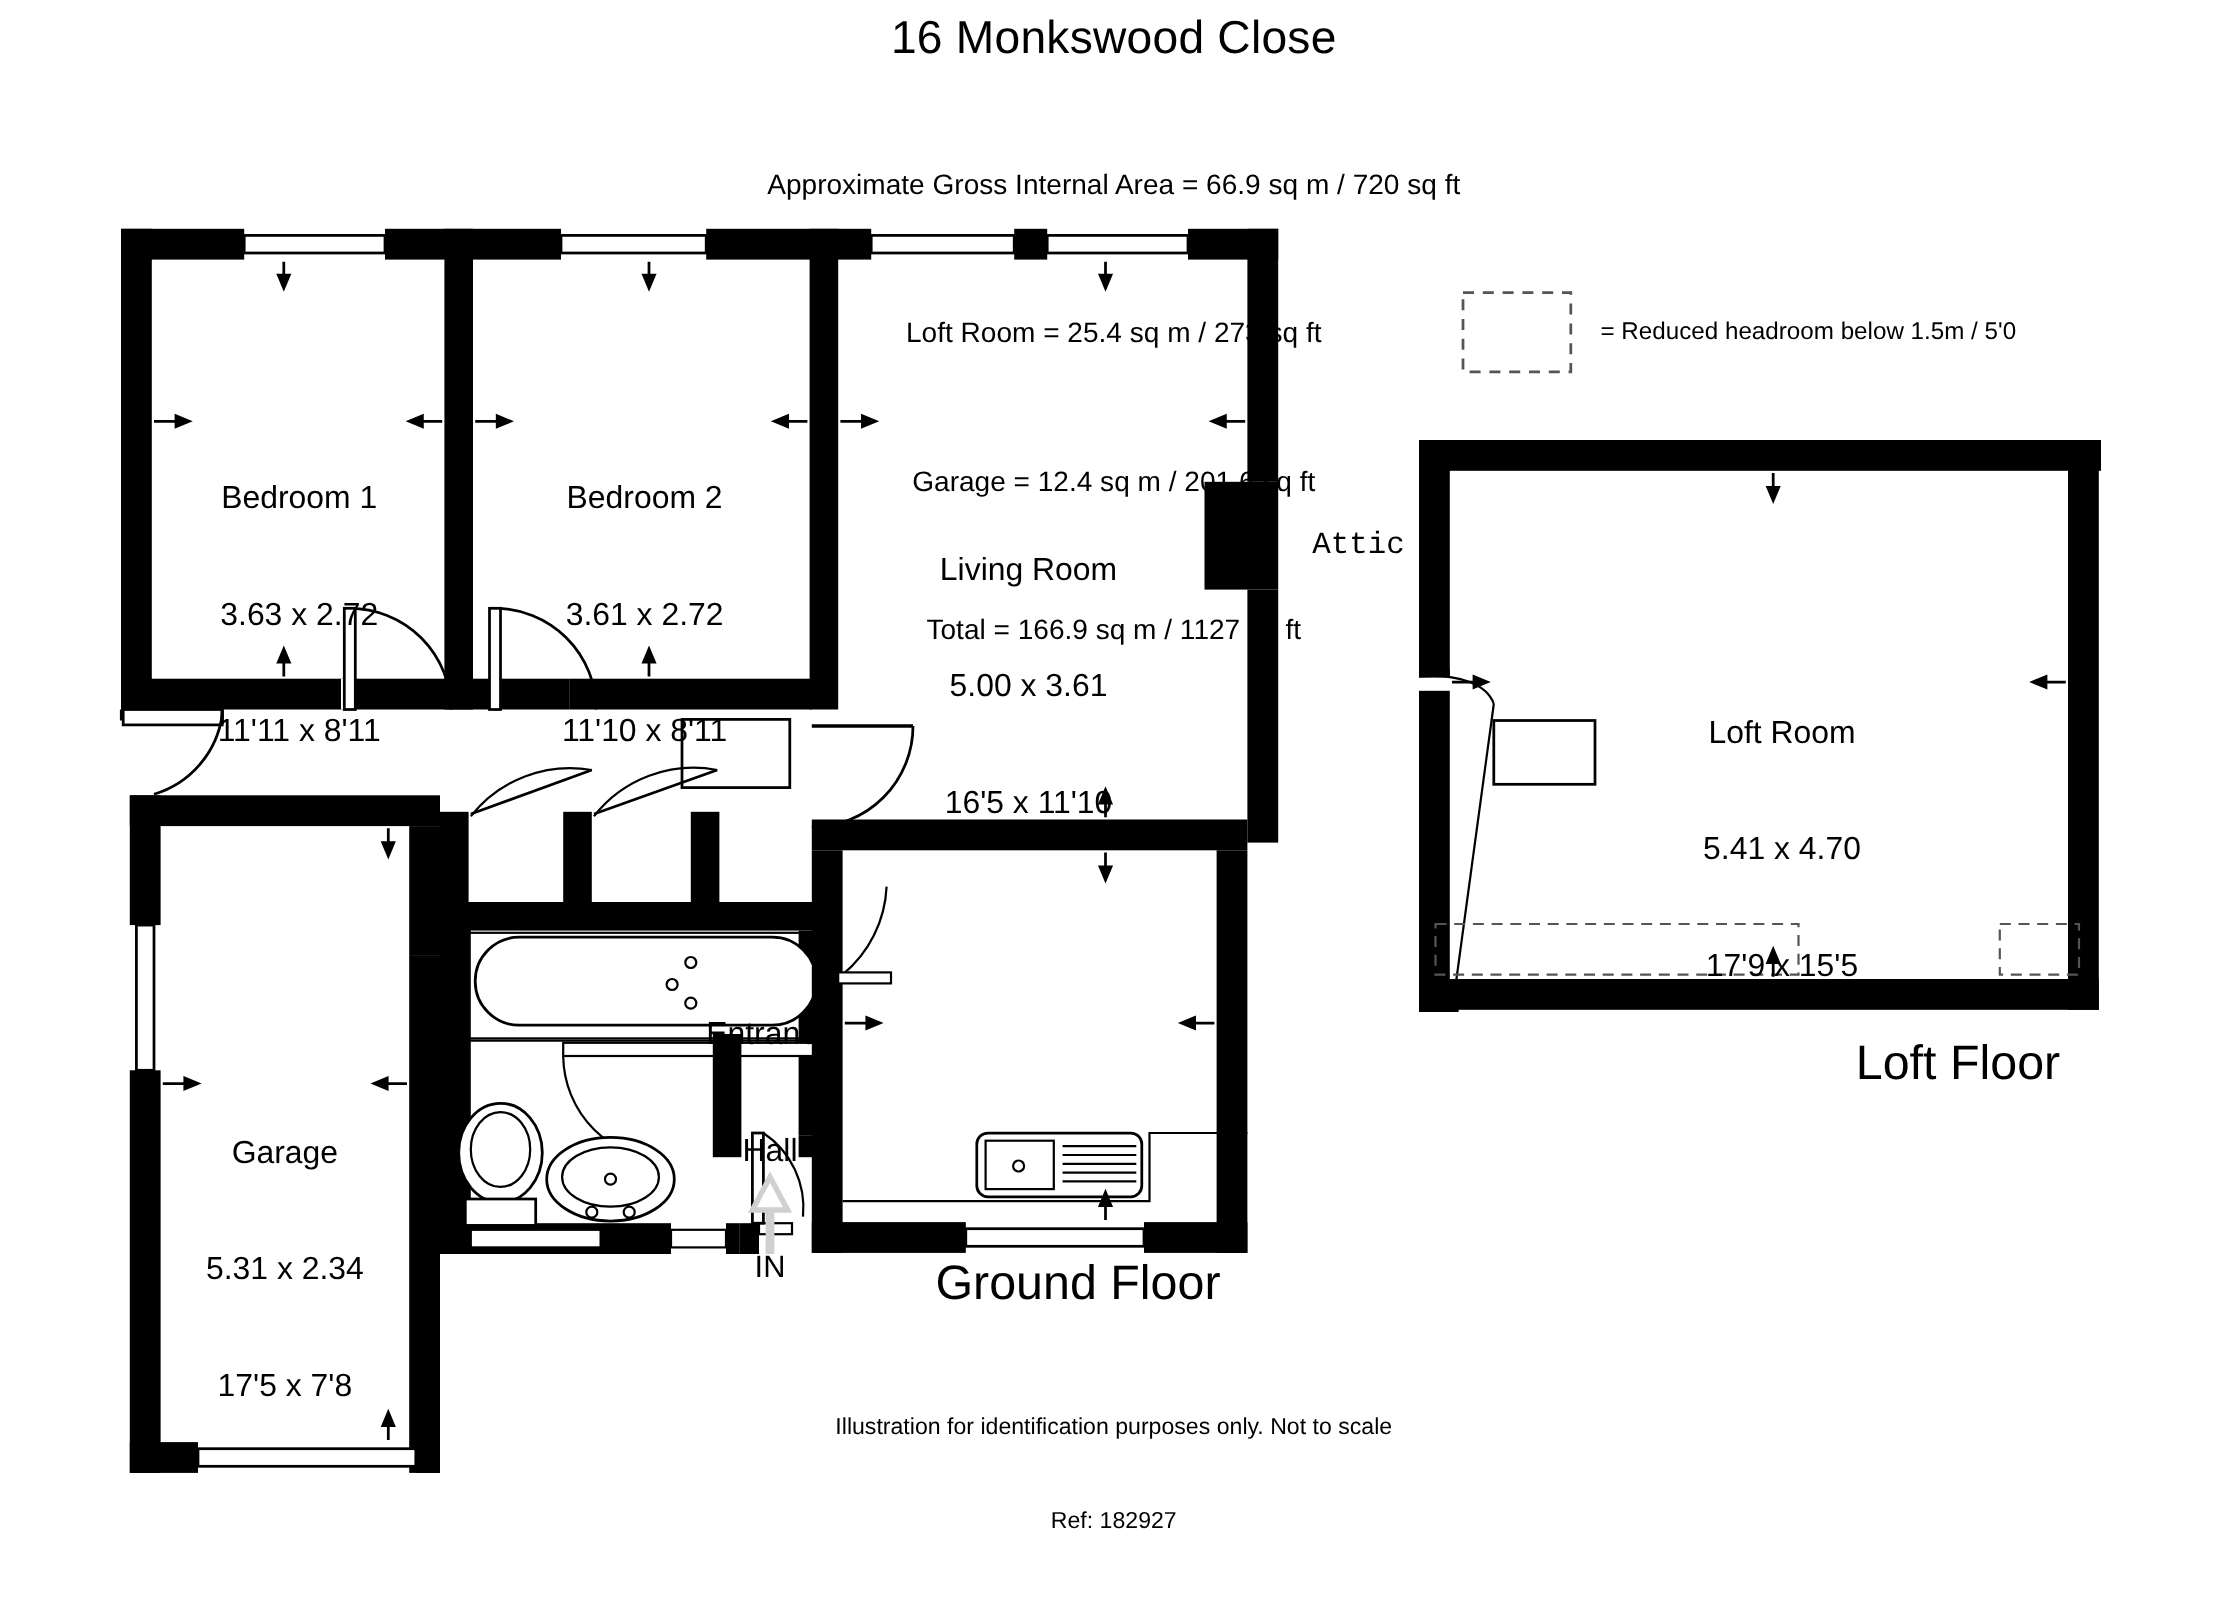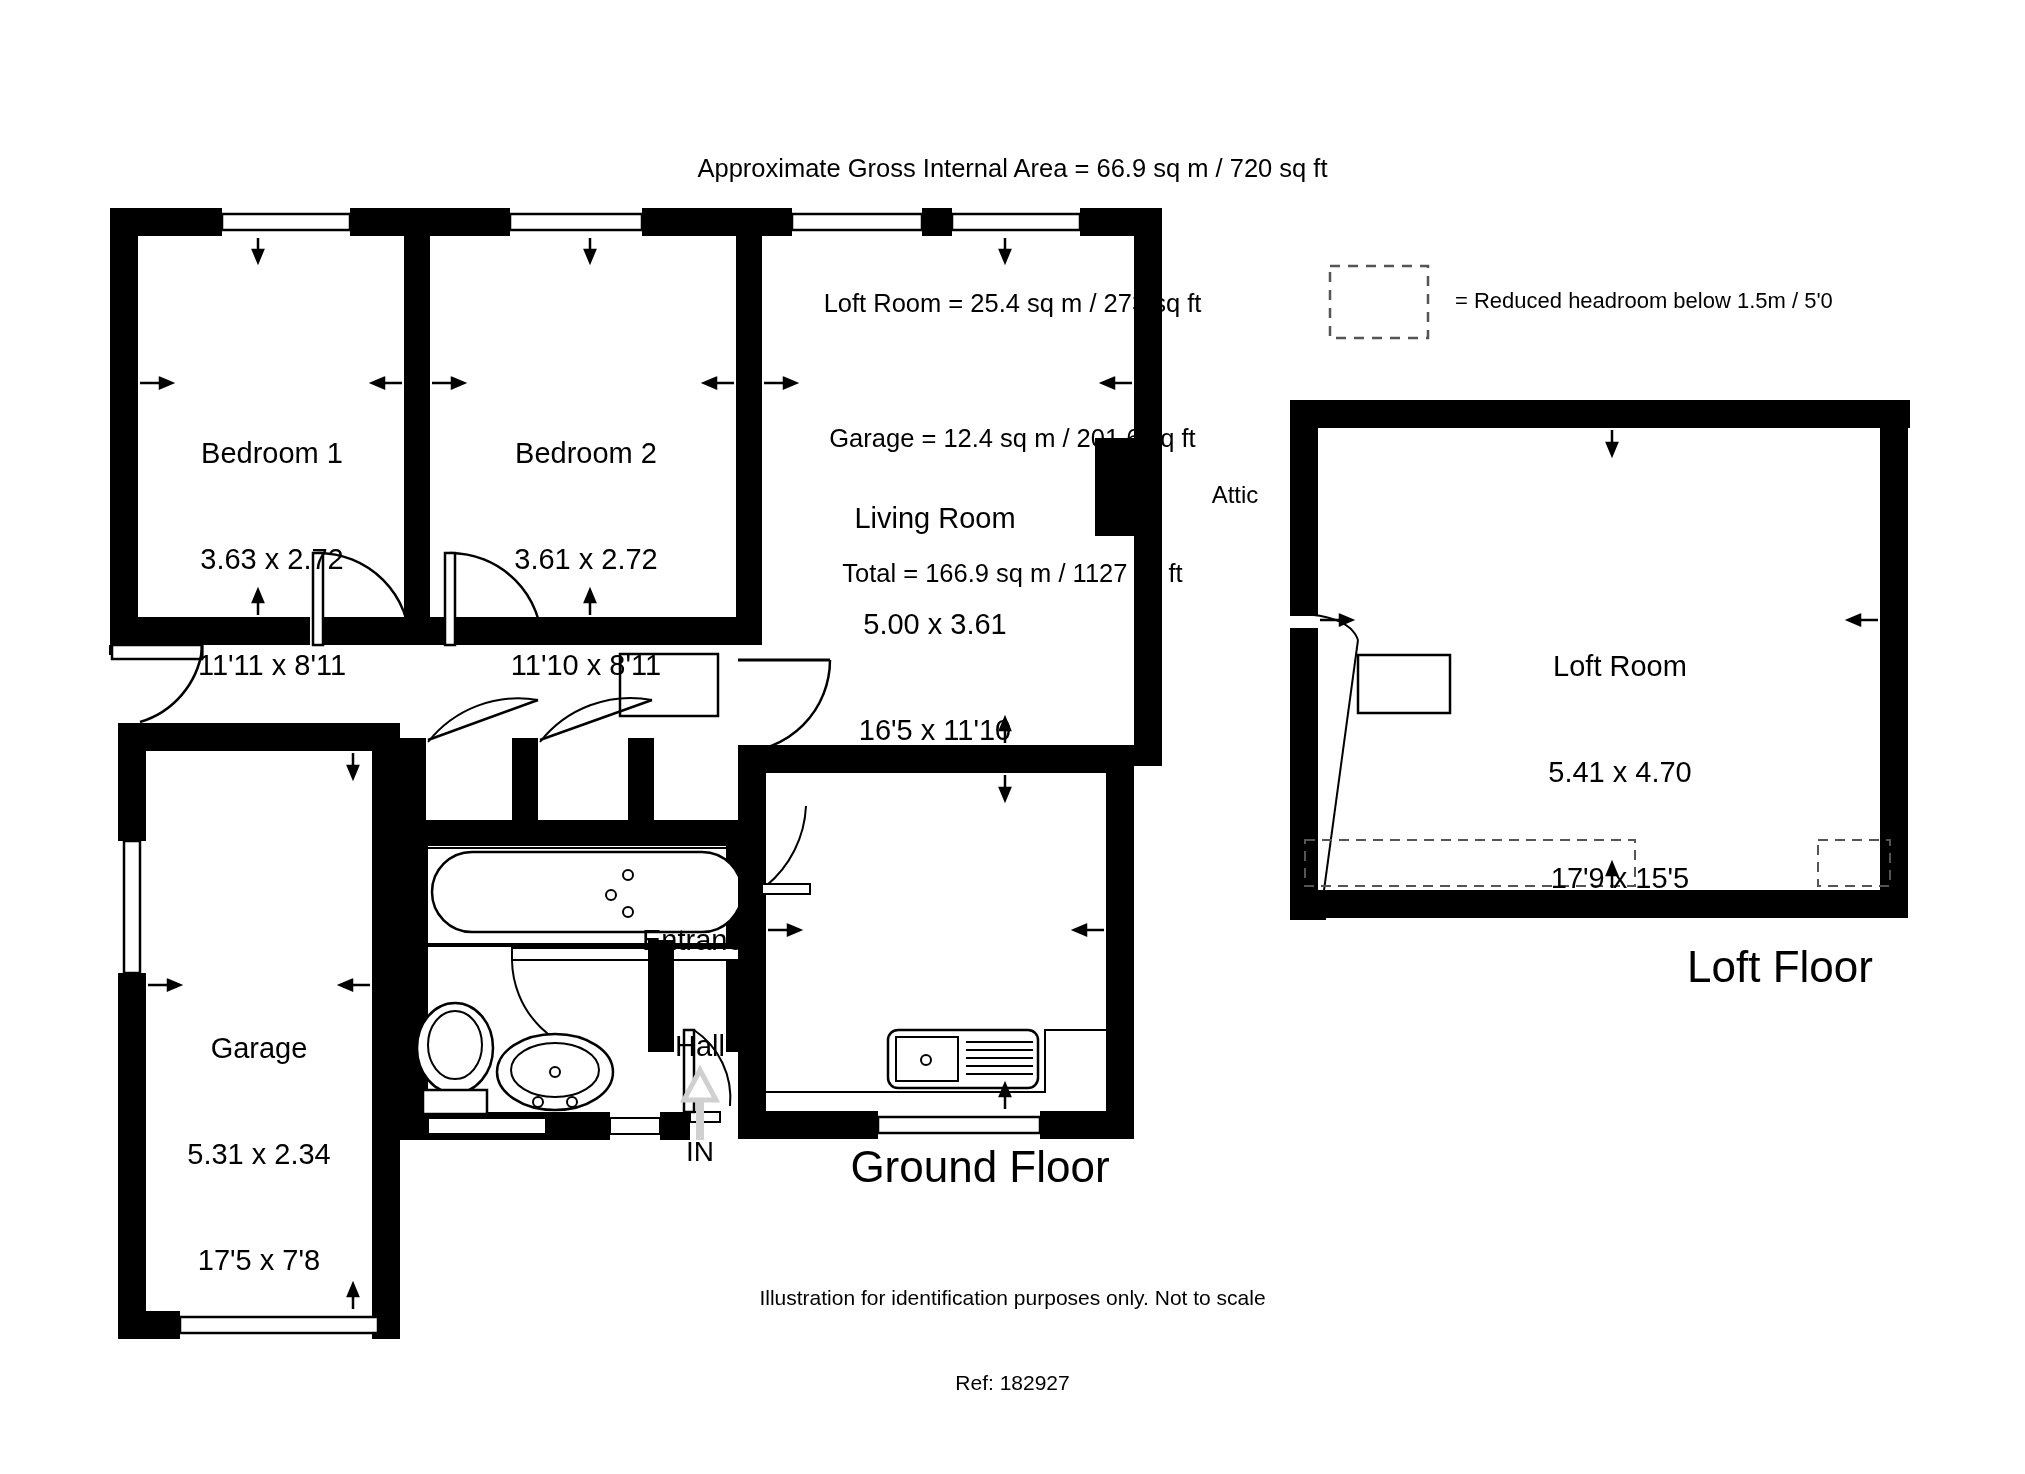--- a/index.html
+++ b/index.html
@@ -38,21 +38,21 @@
 
   .legend-text {
     font-size: 22px; text-align: left; white-space: nowrap;
   }
 
   .footer {
     left: 0; right: 0; bottom: 20px;
     font-size: 21px; line-height: 1.35;
   }
 
-  .small-label { font-size: 24px; }
+  .small-label { font-size: 28px; font-family: Liberation Mono, monospace; }
   .in-label { font-size: 28px; }
 </style>
 </head>
 <body>
 
 <div id="plan-root">
 
   <svg class="plan" viewBox="0 0 2025 1474">
 
     <g>
@@ -268,20 +268,21 @@
         <path d="M 1612 430 L 1612 455 M 1607 443 L 1612 455 L 1617 443 Z"></path>
         <path d="M 1612 888 L 1612 863 M 1607 875 L 1612 863 L 1617 875 Z"></path>
       </g>
     </g>
 
     <g>
       <rect x="1330" y="266" width="98" height="72" fill="none" stroke="#555" stroke-width="2.5" stroke-dasharray="10 8"></rect>
     </g>
   </svg>
 
+  <div class="txt title">16 Monkswood Close</div>
 
   <div class="txt subtitle-block">
     <div>Approximate Gross Internal Area = 66.9 sq m / 720 sq ft</div>
     <div>Loft Room = 25.4 sq m / 273 sq ft</div>
     <div>Garage = 12.4 sq m / 201.6 sq ft</div>
     <div>Total = 166.9 sq m / 1127 sq ft</div>
   </div>
 
   <div class="txt legend-text" style="left:1455px; top:288px; width:620px;">= Reduced headroom below 1.5m / 5'0</div>
 

